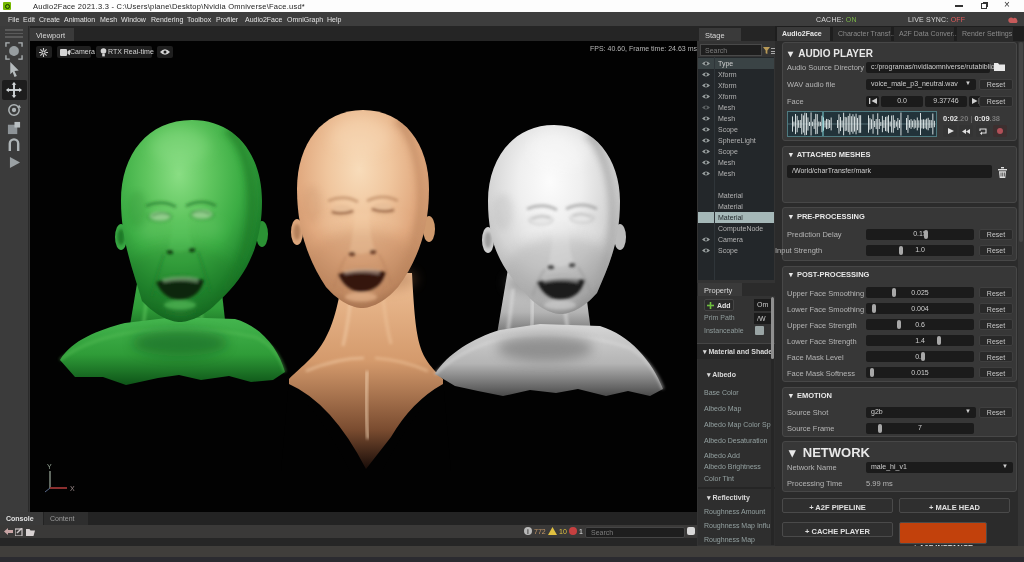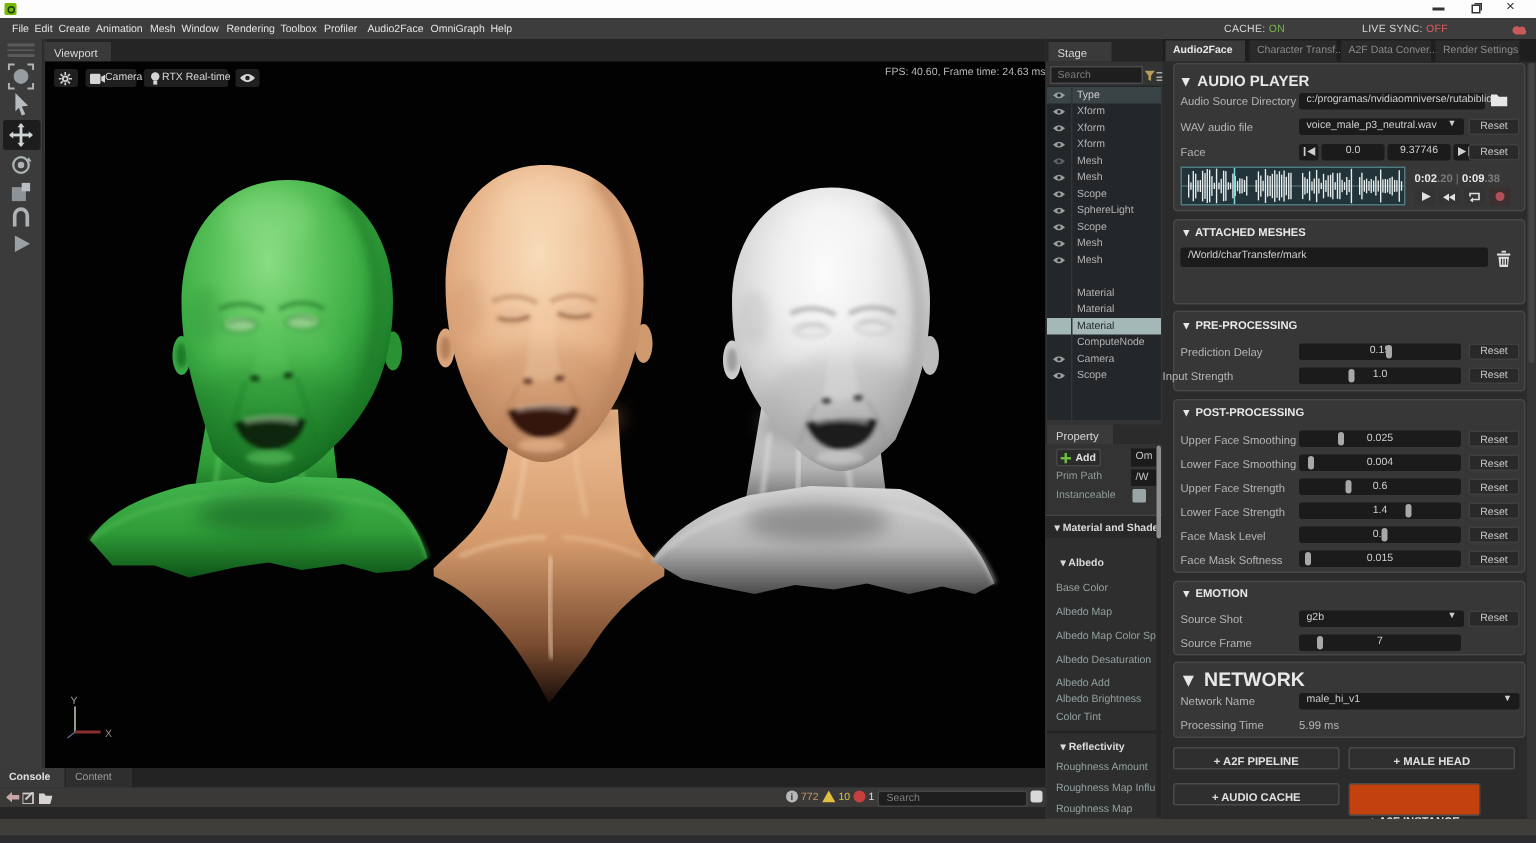--- a/index.html
+++ b/index.html
@@ -5,20 +5,21 @@
 html,body{width:1024px;height:562px;overflow:hidden}
 body{font-family:"Liberation Sans",sans-serif;background:#333;position:relative}
 .a{position:absolute}
 .tb{white-space:nowrap}
 </style></head>
 <body>
 
 <div class="a" style="left:0;top:0;width:1024px;height:12px;background:#fdfdfd">
   <div class="a" style="left:3px;top:2px;width:8px;height:8px;background:#76b900;border-radius:1px"></div>
   <div class="a" style="left:4.5px;top:3.5px;width:5px;height:5px;border:1px solid #1a3a00;border-radius:50%"></div>
+  <div class="a tb" style="left:33px;top:2px;font-size:7.5px;color:#222;letter-spacing:.25px">Audio2Face 2021.3.3 - C:\Users\plane\Desktop\Nvidia Omniverse\Face.usd*</div>
   <div class="a" style="left:955px;top:5px;width:8px;height:1.5px;background:#333"></div>
   <div class="a" style="left:981px;top:3px;width:6px;height:6px;border:1px solid #333"></div>
   <div class="a" style="left:983px;top:1.5px;width:5px;height:5px;border-top:1px solid #333;border-right:1px solid #333"></div>
   <div class="a tb" style="left:1004px;top:-1px;font-size:10px;color:#333">×</div>
 </div>
 
 <div class="a tb" style="left:0;top:12px;width:1024px;height:14px;background:#3d3d3d;color:#e3e3e3;font-size:7px">
   <span class="a" style="left:8px;top:3.5px">File</span>
   <span class="a" style="left:23px;top:3.5px">Edit</span>
   <span class="a" style="left:39px;top:3.5px">Create</span>
@@ -649,21 +650,21 @@
 <div class="a" style="left:103px;top:397.5px;width:4px;height:9px;background:#a8a8a8;border-radius:2px"></div>
 <div class="a" style="left:7px;top:415px;width:235px;height:51px;background:#373737;border:1px solid #474747;border-radius:3px"></div>
 <div class="a tb" style="left:14px;top:419px;font-size:13px;color:#e8e8e8;font-weight:bold">▾&nbsp; NETWORK</div>
 <div class="a tb" style="left:12px;top:437px;font-size:7.5px;color:#b5b5b5">Network Name</div>
 <div class="a tb" style="left:91px;top:435.5px;width:147px;height:11px;background:#1b1b1b;border-radius:2px;color:#cfcfcf;font-size:7px;padding:1.5px 0 0 5px">male_hi_v1</div>
 <div class="a tb" style="left:227px;top:437px;font-size:6px;color:#cfcfcf">▼</div>
 <div class="a tb" style="left:12px;top:453px;font-size:7.5px;color:#b5b5b5">Processing Time</div>
 <div class="a tb" style="left:91px;top:453px;font-size:7.5px;color:#b5b5b5">5.99 ms</div>
 <div class="a tb" style="left:7px;top:472px;width:111px;height:15px;background:#2f2f2f;border:1px solid #4a4a4a;border-radius:2px;color:#e0e0e0;font-size:7.5px;font-weight:bold;text-align:center;padding-top:3.5px">+ A2F PIPELINE</div>
 <div class="a tb" style="left:124px;top:472px;width:111px;height:15px;background:#2f2f2f;border:1px solid #4a4a4a;border-radius:2px;color:#e0e0e0;font-size:7.5px;font-weight:bold;text-align:center;padding-top:3.5px">+ MALE HEAD</div>
-<div class="a tb" style="left:7px;top:496px;width:111px;height:15px;background:#2f2f2f;border:1px solid #4a4a4a;border-radius:2px;color:#e0e0e0;font-size:7.5px;font-weight:bold;text-align:center;padding-top:3.5px">+ AUDIO CACHE</div>
+<div class="a tb" style="left:7px;top:496px;width:111px;height:15px;background:#2f2f2f;border:1px solid #4a4a4a;border-radius:2px;color:#e0e0e0;font-size:7.5px;font-weight:bold;text-align:center;padding-top:3.5px">+ CACHE PLAYER</div>
 <div class="a tb" style="left:124px;top:496px;width:88px;height:15px;background:#c2410c;border:1px solid #4a4a4a;border-radius:2px;color:#e0e0e0;font-size:7.5px;font-weight:bold;text-align:center;padding-top:20px">+ A2F INSTANCE</div>
 </div>
 
 <div class="a" style="left:0;top:512px;width:697px;height:13px;background:#232323"></div>
 <div class="a tb" style="left:0px;top:512px;width:43px;height:13px;background:#3a3a3a;color:#e0e0e0;font-size:7px;font-weight:bold;padding:2.5px 0 0 6px">Console</div>
 <div class="a tb" style="left:44px;top:512px;width:44px;height:13px;background:#2e2e2e;color:#9a9a9a;font-size:7px;padding:2.5px 0 0 6px">Content</div>
 <div class="a" style="left:0;top:525px;width:697px;height:13px;background:#3a3938"></div>
 <svg class="a" style="left:4px;top:528px" width="9" height="7" viewBox="0 0 9 7">
     <path d="M0 3.5 L4 0 V2 H9 V5 H4 V7 Z" fill="#c9a5a5"></path>
   </svg>

